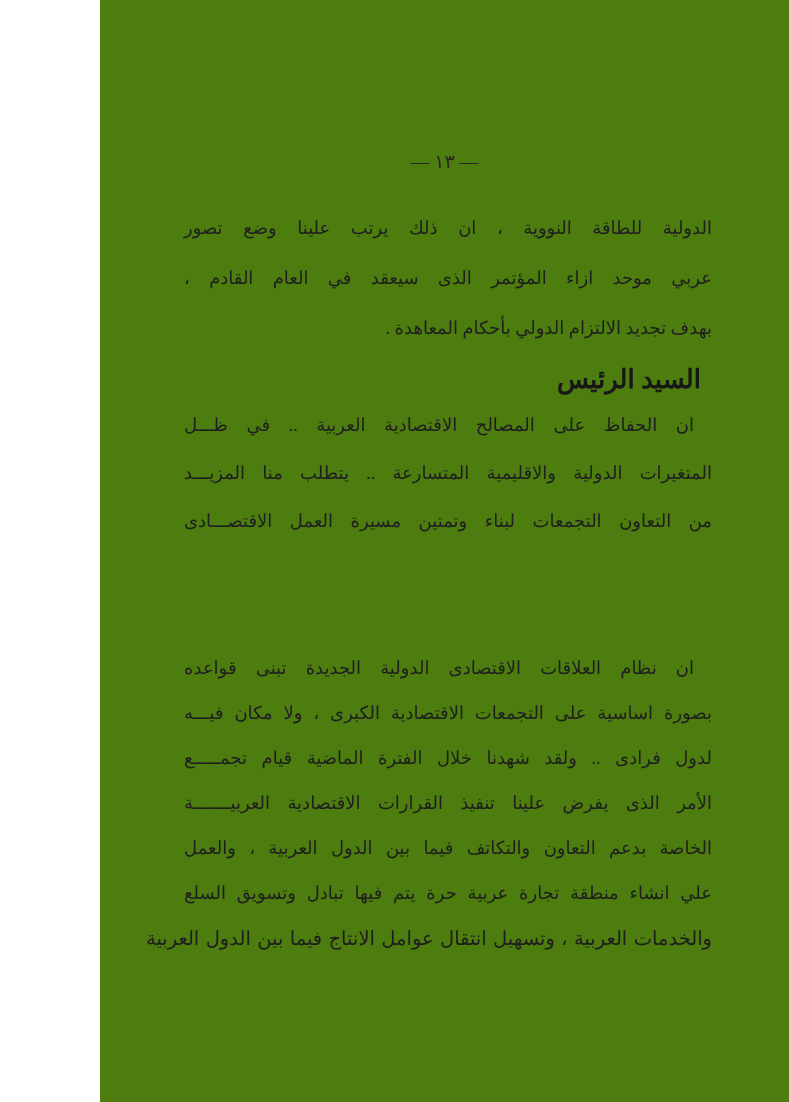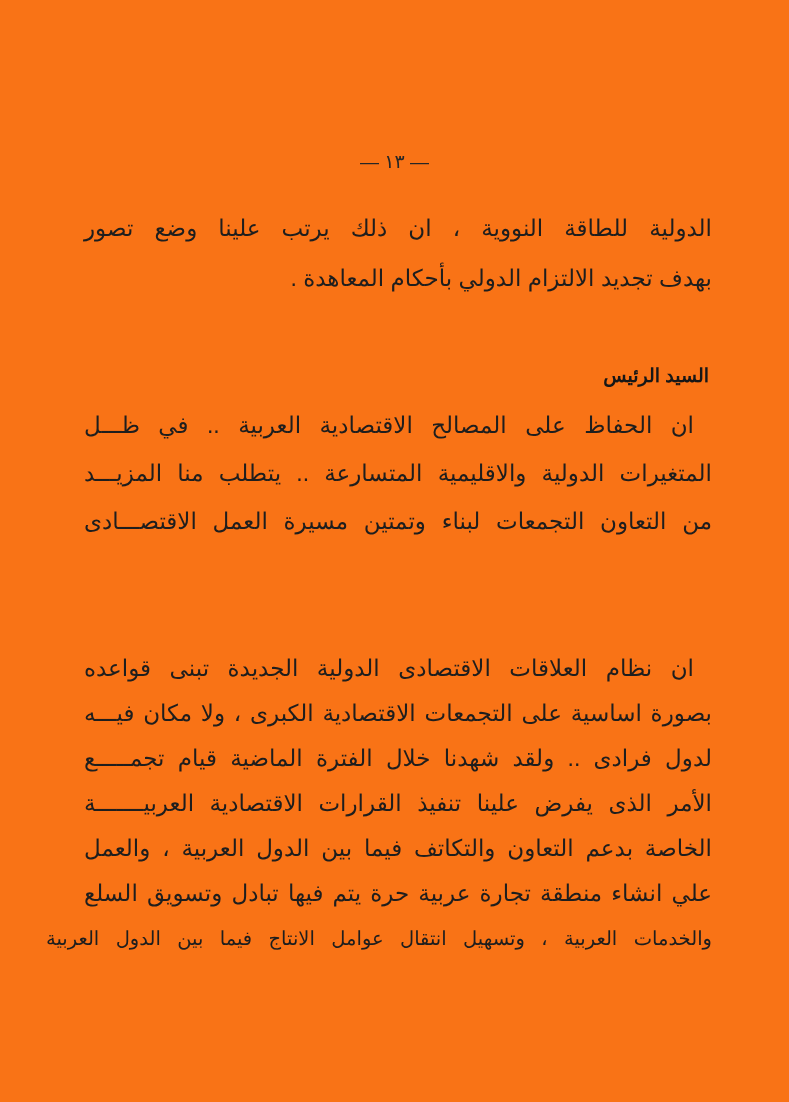--- a/index.html
+++ b/index.html
@@ -2,25 +2,25 @@
 <html lang="ar" dir="rtl"><head>
 <meta charset="utf-8">
 <style>
   html, body {
     margin: 0;
     padding: 0;
     background: #ffffff;
   }
   .page {
     position: relative;
-    width: 789px;
+    width: 689px;
     height: 1102px;
-    background: #f97316;
+    background: #4d7c0f;
     overflow: hidden;
-    font-family: Liberation Sans, sans-serif;
+    font-family: Liberation Serif, serif;
     color: #1e1e1e;
     direction: rtl;
   }
   .pagenum {
     position: absolute;
     top: 150px;
     left: 0;
     width: 100%;
     text-align: center;
     font-size: 19px;
@@ -33,57 +33,58 @@
     left: 84px;
     direction: rtl;
   }
   .p1 { top: 203px; }
   .p1 .line { line-height: 50px; }
   .p2 { top: 401px; }
   .p2 .line { line-height: 48px; }
   .p3 { top: 646px; }
   .p3 .line { line-height: 45px; }
   .line {
-    font-size: 23px;
+    font-size: 18px;
     white-space: nowrap;
     text-align: justify;
     text-align-last: justify;
     text-justify: inter-word;
     color: #1e1e1e;
   }
   .line.short {
     text-align: left;
     text-align-last: right;
   }
   .line.indent {
     padding-right: 18px;
   }
   .line.wide {
     margin-left: -38px;
     font-size: 19.5px;
   }
   .heading {
     position: absolute;
     top: 364px;
-    right: 80px;
-    font-size: 19px;
+    right: 88px;
+    font-size: 26px;
     font-weight: bold;
     color: #171717;
     direction: rtl;
   }
 </style>
 </head>
 <body>
 
 <div class="page">
 
   <div class="pagenum">— ١٣ —</div>
 
   <div class="col p1">
     <div class="line">الدولية للطاقة النووية ، ان ذلك يرتب علينا وضع تصور</div>
+    <div class="line">عربي موحد ازاء المؤتمر الذى سيعقد في العام القادم ،</div>
     <div class="line short">بهدف تجديد الالتزام الدولي بأحكام المعاهدة .</div>
   </div>
 
   <div class="heading">السيد الرئيس</div>
 
   <div class="col p2">
     <div class="line indent">ان الحفاظ على المصالح الاقتصادية العربية .. في ظـــل</div>
     <div class="line">المتغيرات الدولية والاقليمية المتسارعة .. يتطلب منا المزيـــد</div>
     <div class="line">من التعاون التجمعات لبناء وتمتين مسيرة العمل الاقتصـــادى</div>
   </div>

